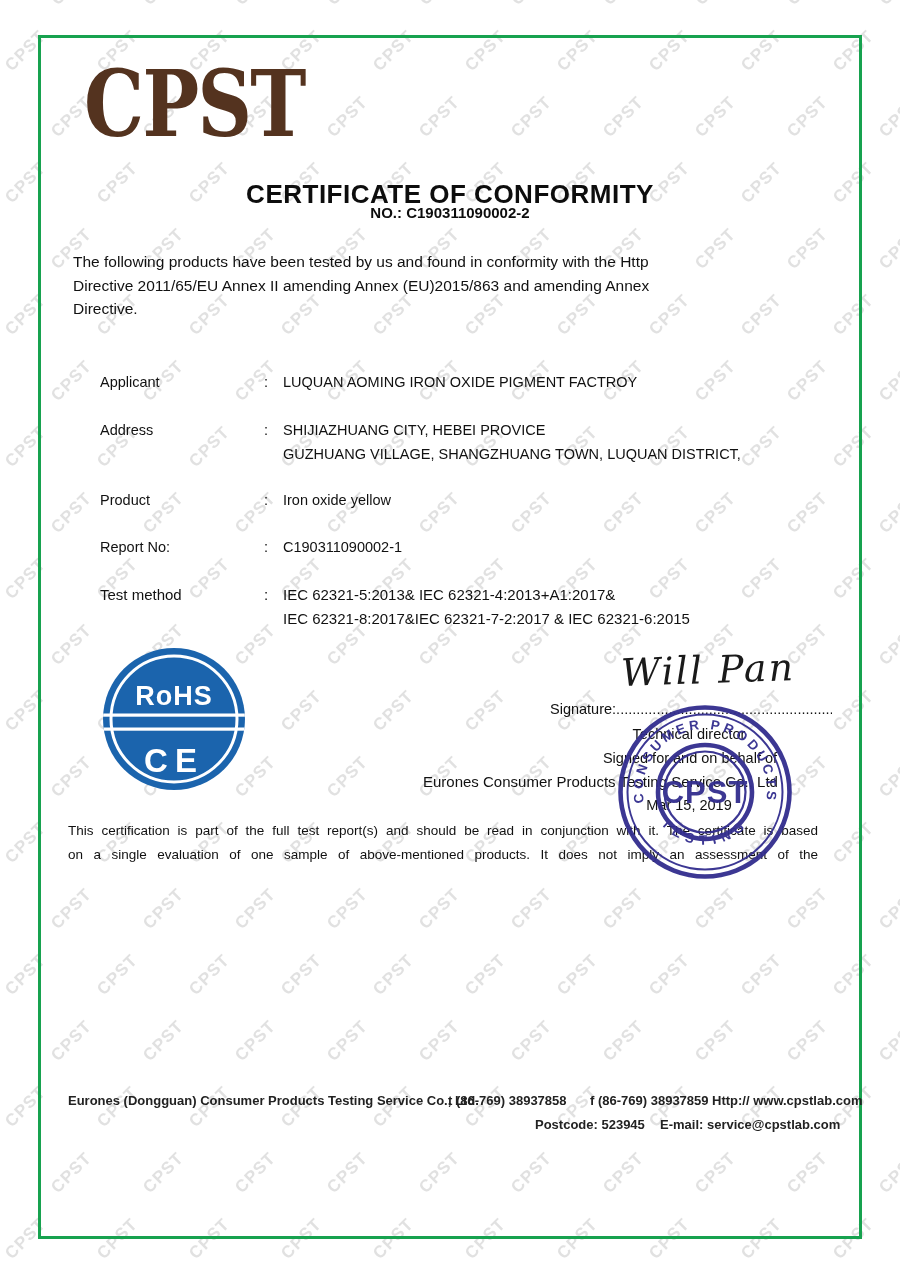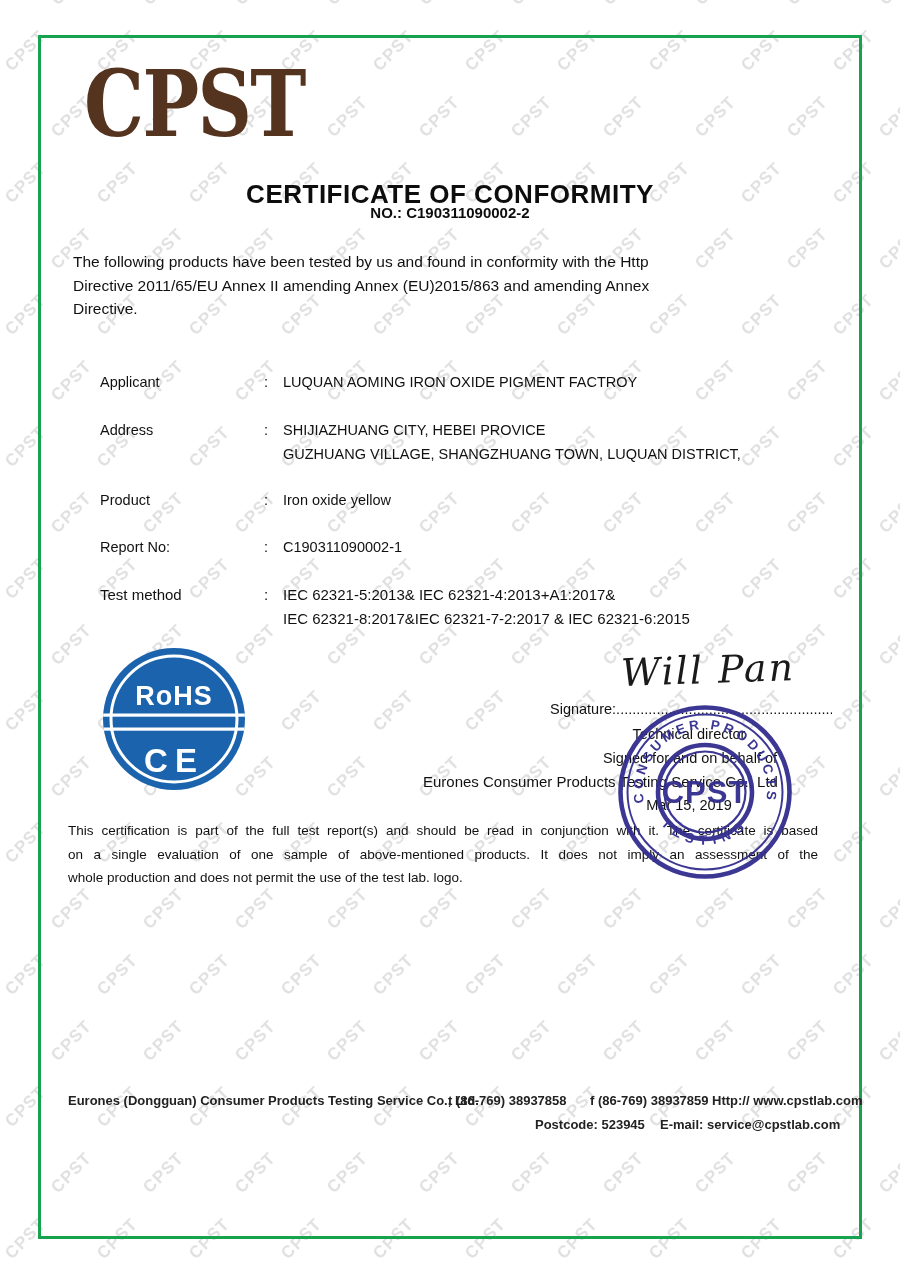--- a/index.html
+++ b/index.html
@@ -376,21 +376,20 @@
       </text>
       <text class="st-text" font-size="13.5" letter-spacing="6">
         <textPath href="#arcBot" startOffset="50%" text-anchor="middle">· TESTING ·</textPath>
       </text>
       <text class="st-text" x="89" y="100" text-anchor="middle" font-size="31" letter-spacing="1">CPST</text>
     </svg>
 
     <div class="disc">
       <div class="j">This certification is part of the full test report(s) and should be read in conjunction with it. The certificate is based</div>
       <div class="j">on a single evaluation of one sample of above-mentioned products. It does not imply an assessment of the</div>
-      <div>whole production and does not permit the use of the test lab. logo.</div>
     </div>
 
     <div class="foot f-company">Eurones (Dongguan) Consumer Products Testing Service Co., Ltd.</div>
     <div class="foot f-tel">t (86-769) 38937858</div>
     <div class="foot f-fax">f (86-769) 38937859</div>
     <div class="foot f-web">Http:// www.cpstlab.com</div>
     <div class="foot f-post">Postcode: 523945</div>
     <div class="foot f-mail">E-mail:   service@cpstlab.com</div>
 
   </div>

